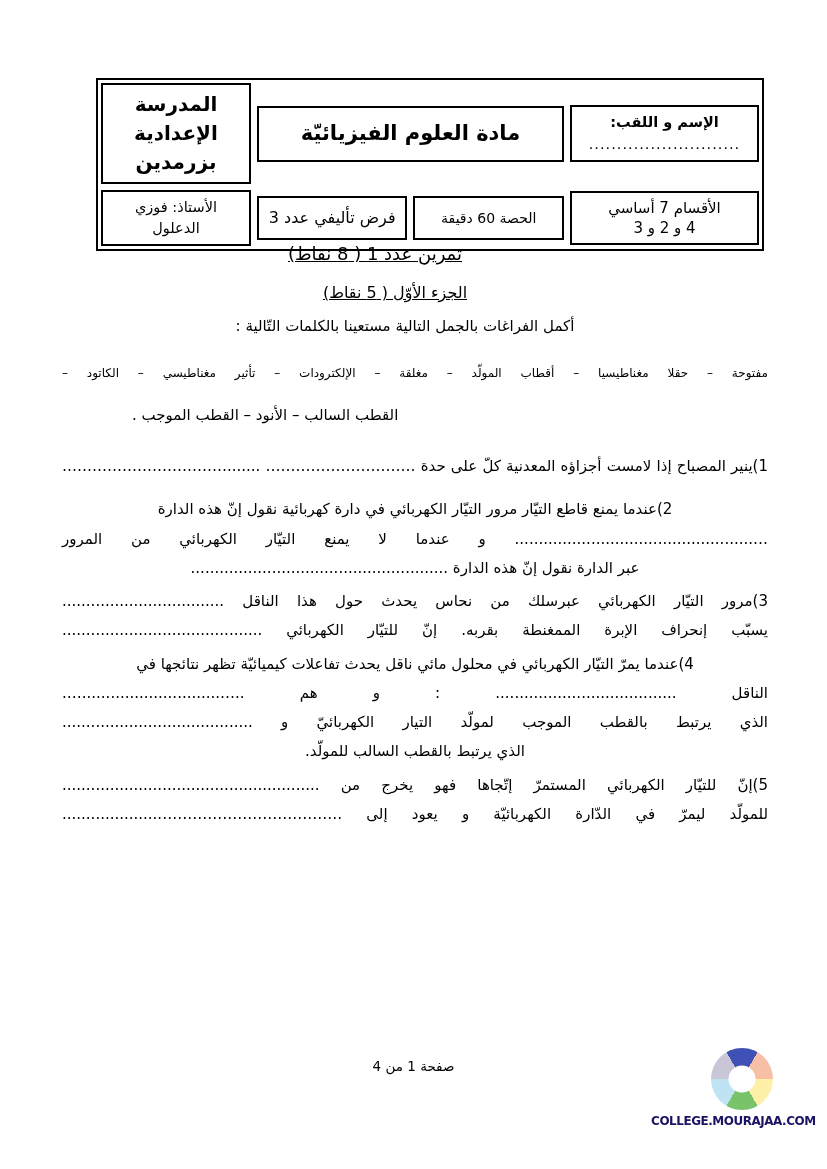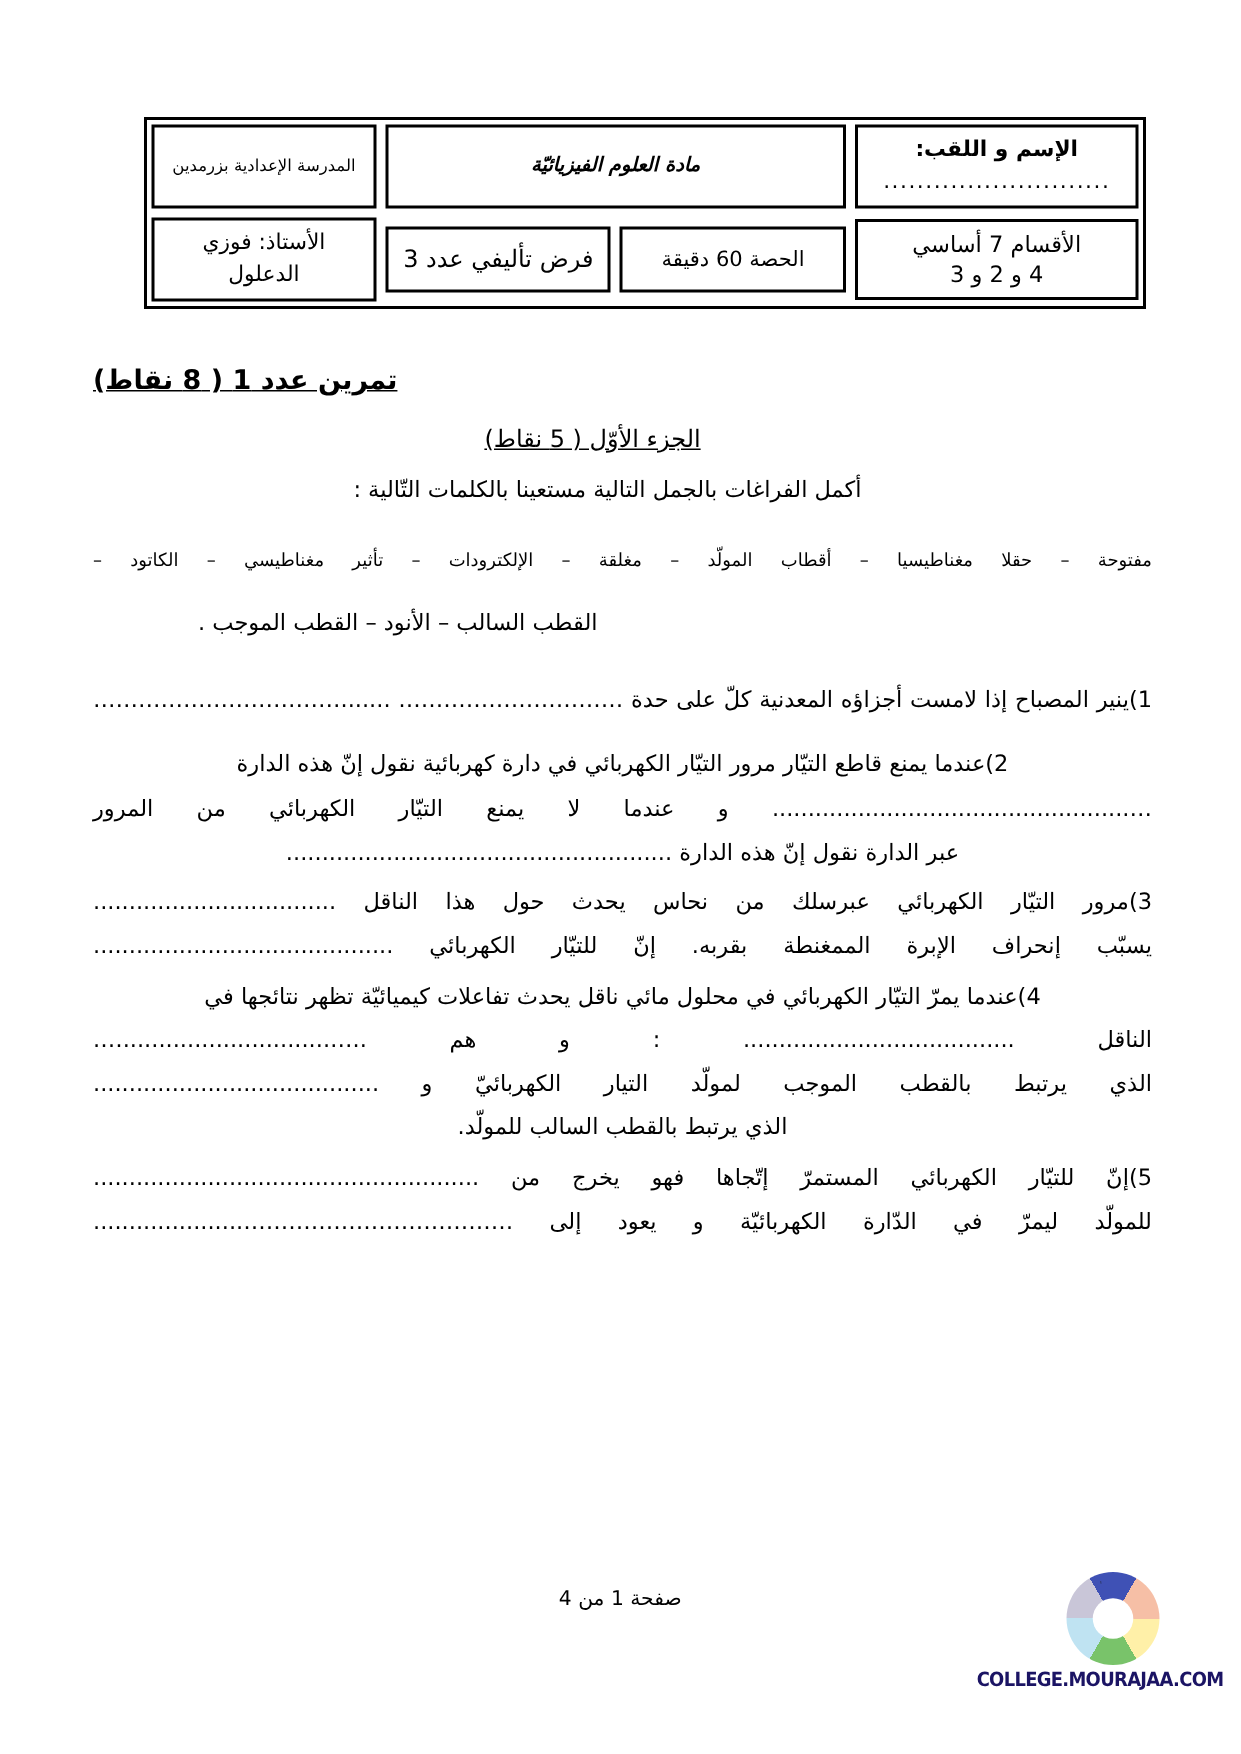--- a/index.html
+++ b/index.html
@@ -51,43 +51,43 @@
     border: 2px solid #000;
     padding: 5px 7px;
     height: 100%;
     box-sizing: border-box;
     display: flex;
     flex-direction: column;
     justify-content: center;
   }
   .row1 .inner-box { min-height: 56px; }
   .row2 .inner-box { min-height: 44px; }
-  .school-name { font-weight: normal; font-size: 11px; }
-  .subject-name { font-weight: bold; font-size: 13px; letter-spacing: 0px; font-style: italic; }
+  .school-name { font-weight: bold; font-size: 20px; }
+  .subject-name { font-weight: bold; font-size: 21px; letter-spacing: 0px; }
   .name-label { font-weight: bold; font-size: 14.5px; text-align: center; }
   .dots-line { font-size: 14.5px; letter-spacing: 1px; text-align: center; }
   .teacher-cell { font-size: 14.5px; }
   .exam-type { font-size: 16px; }
   .duration { font-size: 14px; white-space: nowrap; }
   .classes { font-size: 15px; line-height: 1.35; }
 
   
   .content {
     position: absolute;
     top: 240px;
     left: 62px;
     width: 706px;
     font-size: 15px;
     line-height: 1.5;
   }
 
   .ex-title {
-    text-align: left;
+    text-align: center;
     font-size: 18px;
-    font-weight: bold;
+    font-weight: normal;
     text-decoration: underline;
     margin: 0 0 14px 0;
     padding-right: 80px;
   }
   .part-title {
     text-align: center;
     font-size: 16px;
     text-decoration: underline;
     margin: 0 0 10px 0;
     padding-right: 40px;

